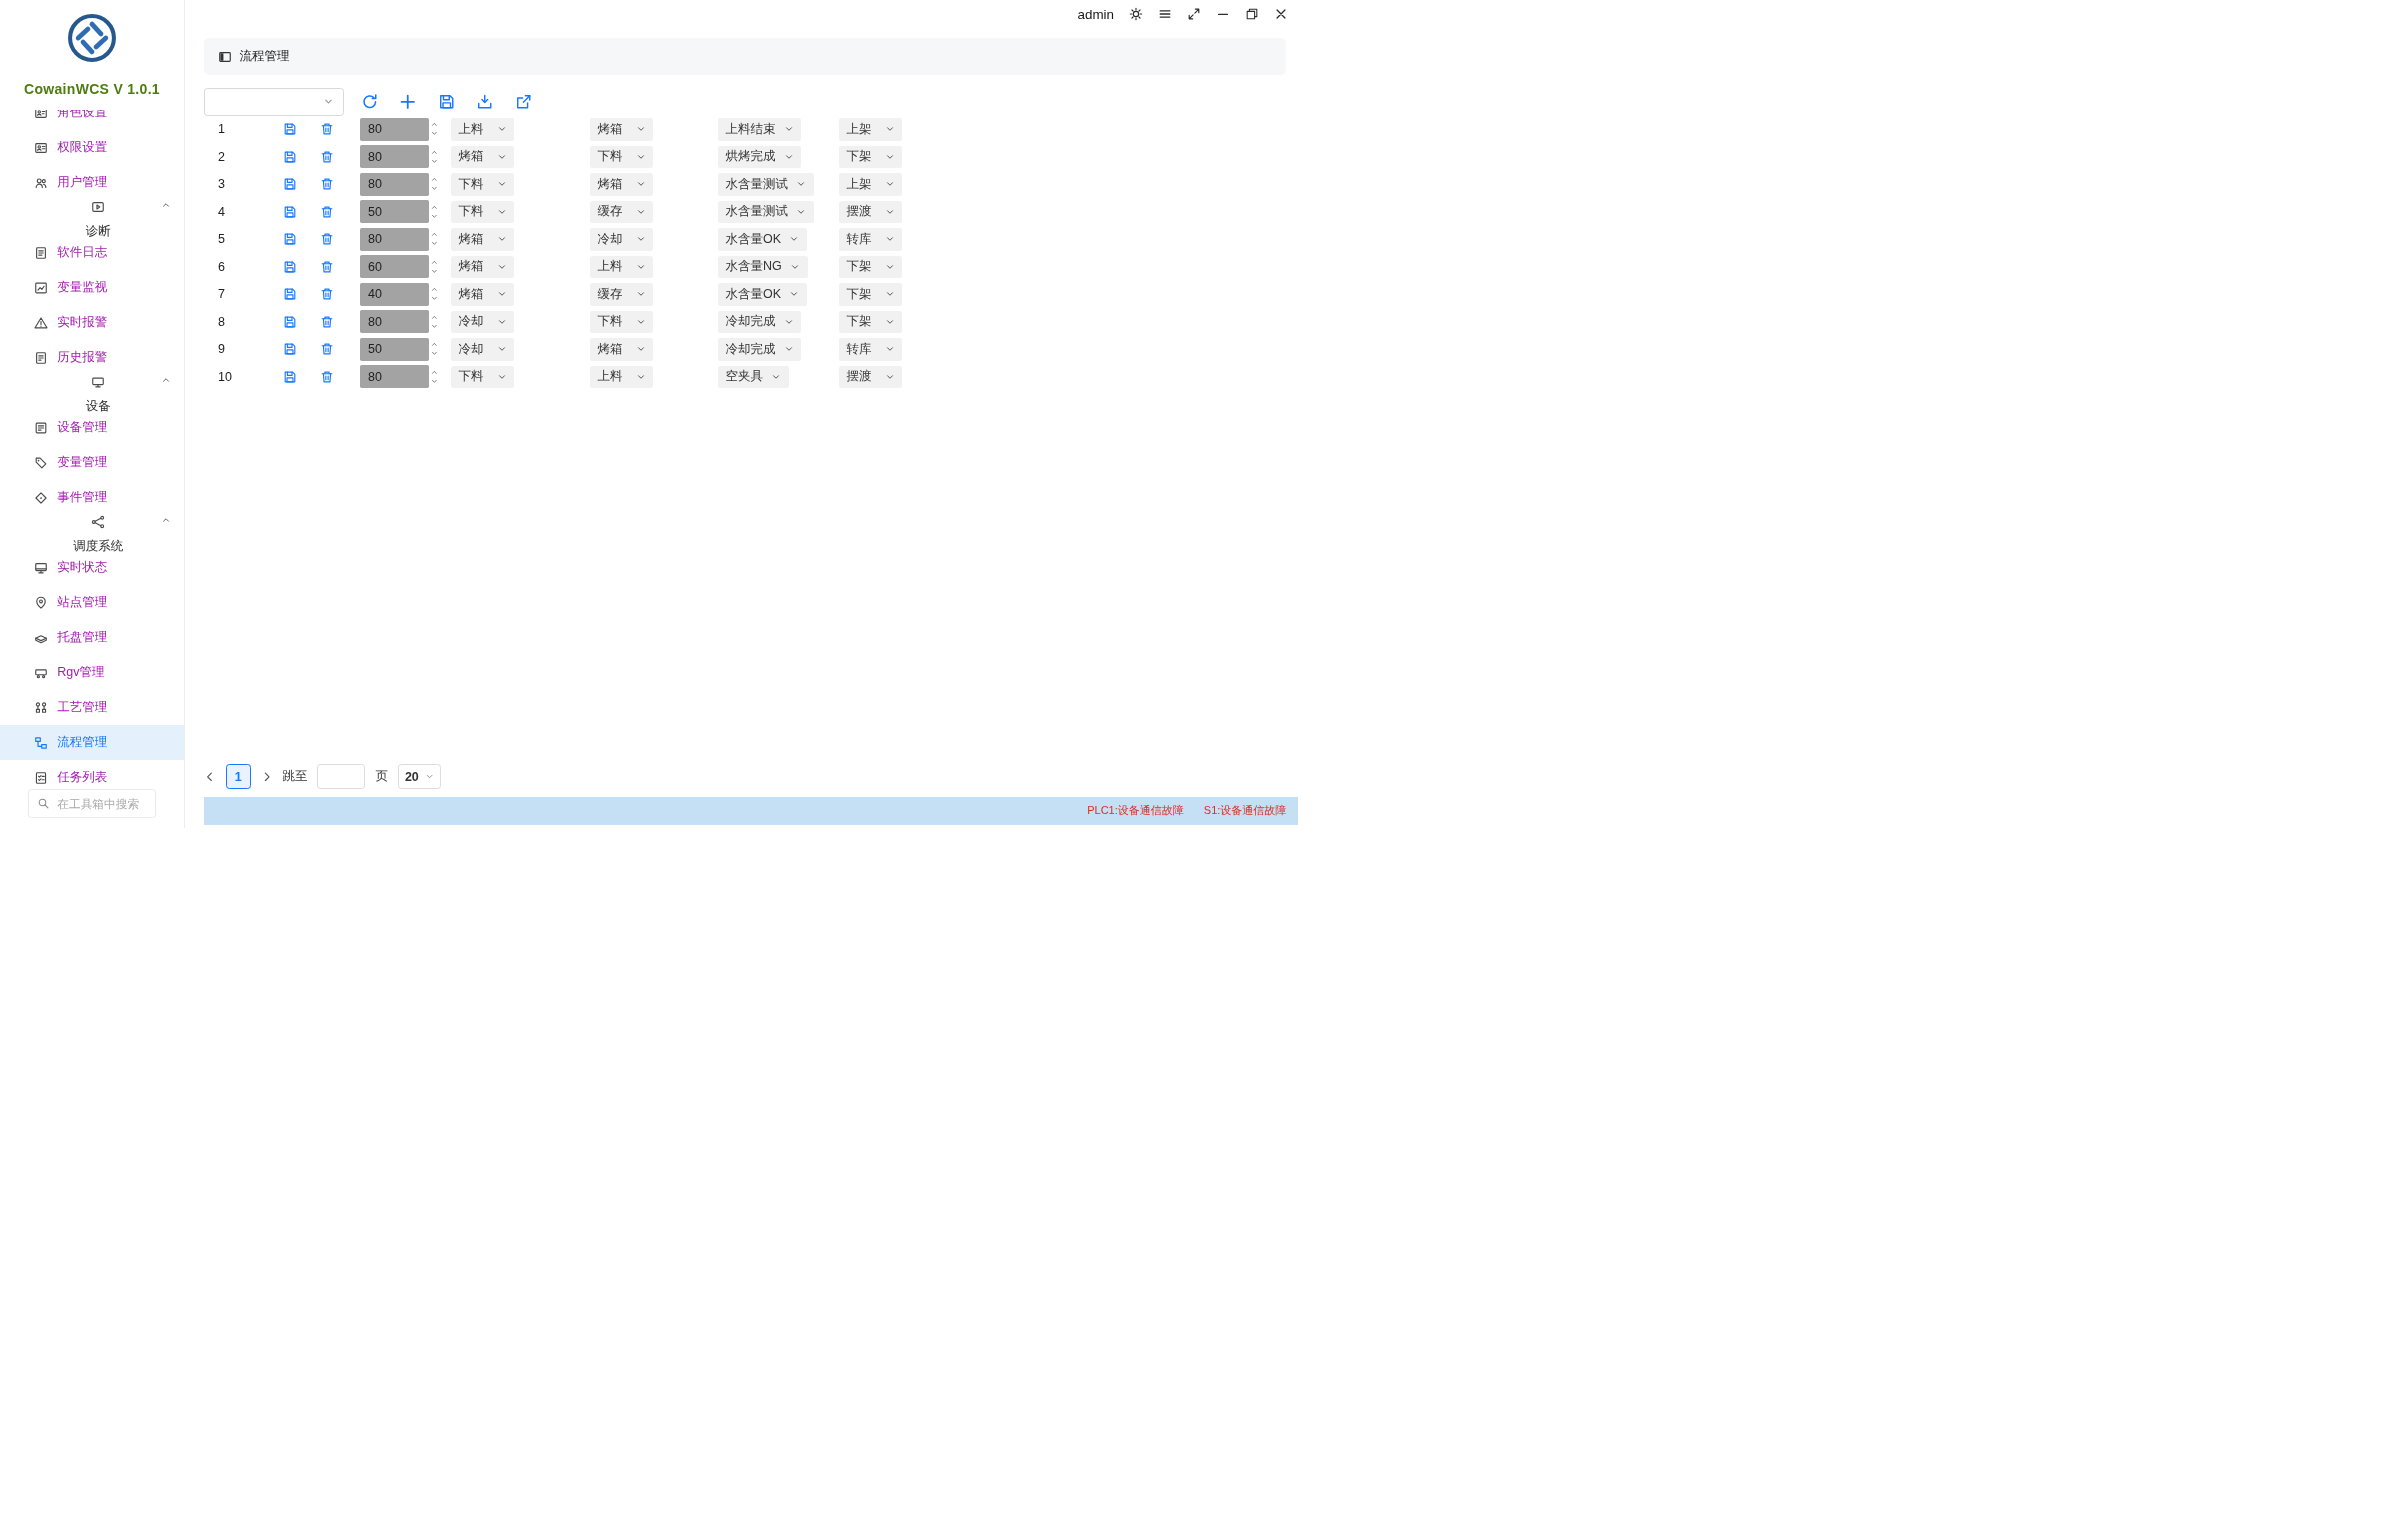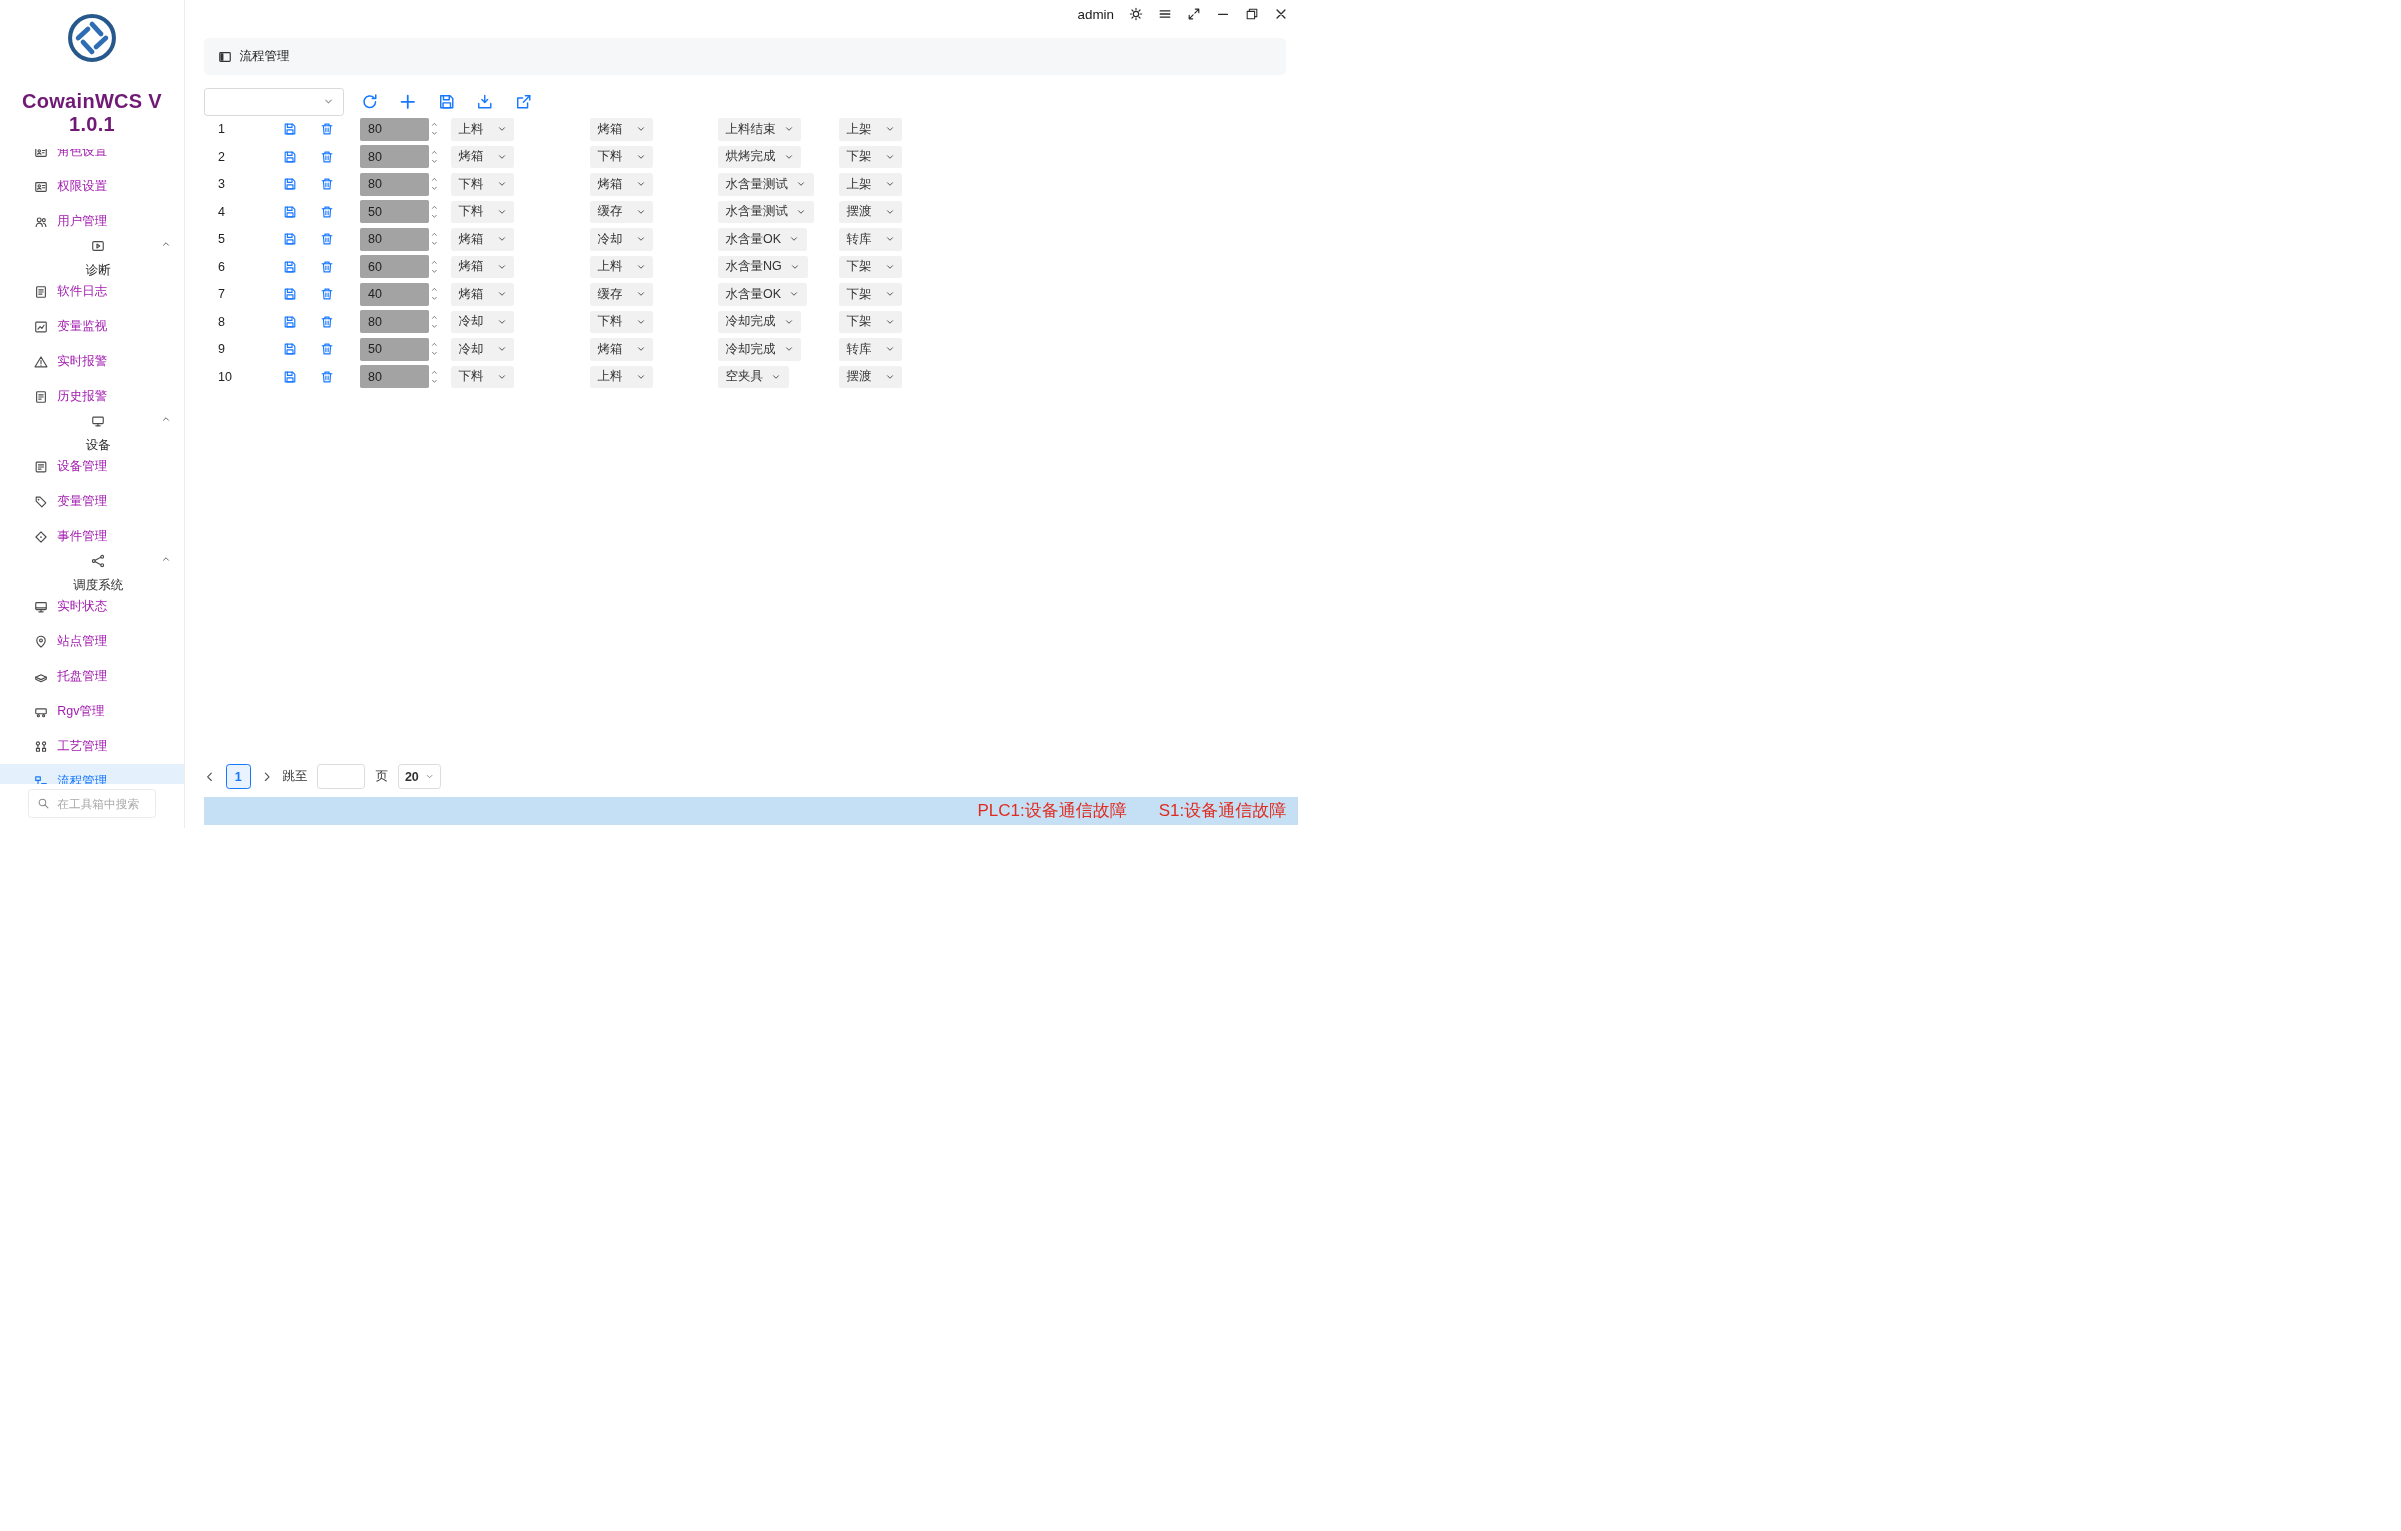--- a/index.html
+++ b/index.html
@@ -23,21 +23,21 @@
   .main{flex:1;height:100%;display:flex;flex-direction:column;position:relative;padding:38px 0 3.3px 19px;}
 
   
   .titlebar{position:absolute;top:6.7px;right:10px;display:flex;align-items:center;gap:15px;z-index:5;}
   .titlebar .user{font-size:13.4px;color:#1a1a1a;}
   .tb-btn{color:#2b2b2b;display:inline-flex;}
   .tb-btn .ico{font-size:14px;}
 
   
   .logo-wrap{text-align:center;padding-top:11.7px;}
-  .app-title{font-size:20px;font-weight:bold;color:#701a75;margin-top:23px;letter-spacing:0.3px;}
+  .app-title{font-size:14px;font-weight:bold;color:#4d7c0f;margin-top:14px;letter-spacing:0.3px;}
   .app-title .ver{font-weight:bold;}
   .menu{flex:1;min-height:0;overflow:hidden;margin-top:13.4px;}
   .side-item{height:35px;display:flex;align-items:center;gap:9.2px;cursor:pointer;color:#a21caf;font-size:12.5px;position:relative;}
   .side-item.lvl0{padding-left:12.5px;}
   .side-item.lvl1{padding-left:34px;}
   .side-item .ico{color:#4a4a4a;font-size:14px;}
   .side-item .chev{position:absolute;right:13.4px;color:#666;font-size:10px;}
   .side-item.group{font-size:12.5px;color:#2b2b2b;flex-direction:column;}
   .side-item.active{background:var(--active-bg);color:var(--primary);}
   .side-item.active .ico{color:var(--primary);}
@@ -88,21 +88,21 @@
   .pg-btn{color:#555;display:inline-flex;}
   .pg-btn .ico{font-size:11.7px;}
   .pg-num{width:25px;height:25px;border:0.8px solid var(--primary);background:#e8f3ff;color:var(--primary);border-radius:3.3px;display:flex;align-items:center;justify-content:center;font-size:12.5px;font-weight:bold;cursor:pointer;}
   .pg-label{font-size:12.5px;color:#333;}
   .jump-input{width:48px;height:25px;border:0.8px solid #dcdcdc;border-radius:3.3px;outline:none;padding:0 6.7px;font-size:11.7px;}
   .size-select{width:43px;height:25px;border:0.8px solid #dcdcdc;border-radius:3.3px;display:flex;align-items:center;justify-content:center;gap:5.8px;font-size:12.5px;color:#333;cursor:pointer;background:#fff;font-weight:bold;}
   .size-select .ico{font-size:9.2px;color:#888;}
 
   
   .statusbar{height:27.5px;background:var(--statusbar-bg);display:flex;align-items:center;justify-content:flex-end;padding-right:11.7px;flex:0 0 auto;}
-  .alarm{color:var(--alarm-red);font-size:17px;margin-left:32px;white-space:nowrap;}
+  .alarm{color:var(--alarm-red);font-size:11px;margin-left:20px;white-space:nowrap;}
 </style>
 </head>
 <body>
 
 <div class="app">
 
   <aside class="sidebar">
     <div class="logo-wrap">
       <svg viewBox="0 0 64 64" width="52" height="52">
         <circle cx="32" cy="32" r="27" fill="none" stroke="#27588c" stroke-width="5"></circle>

